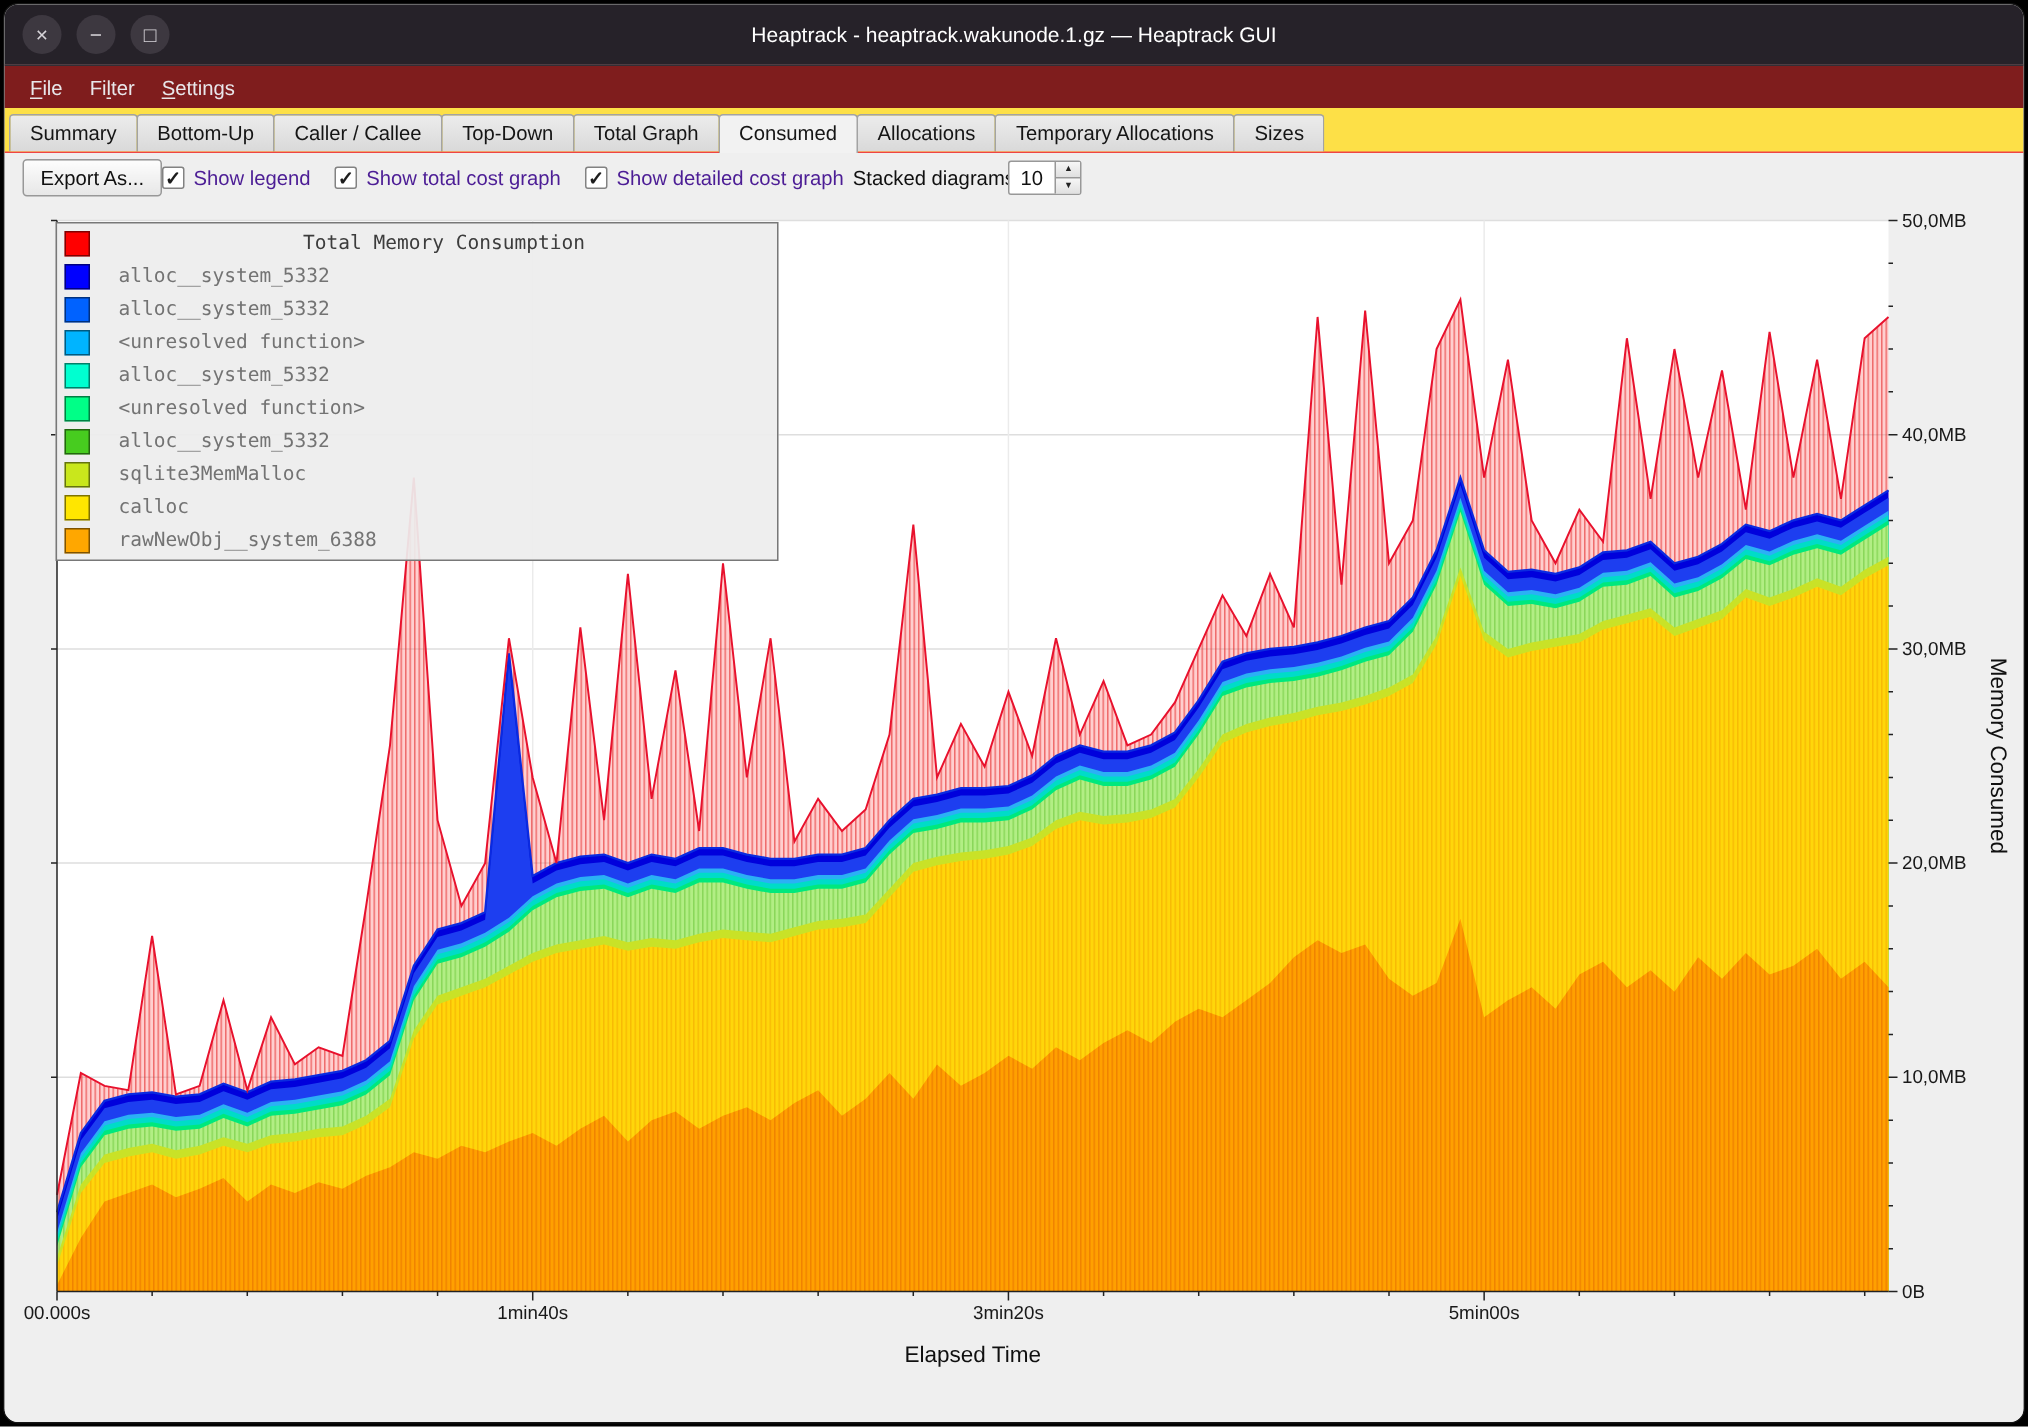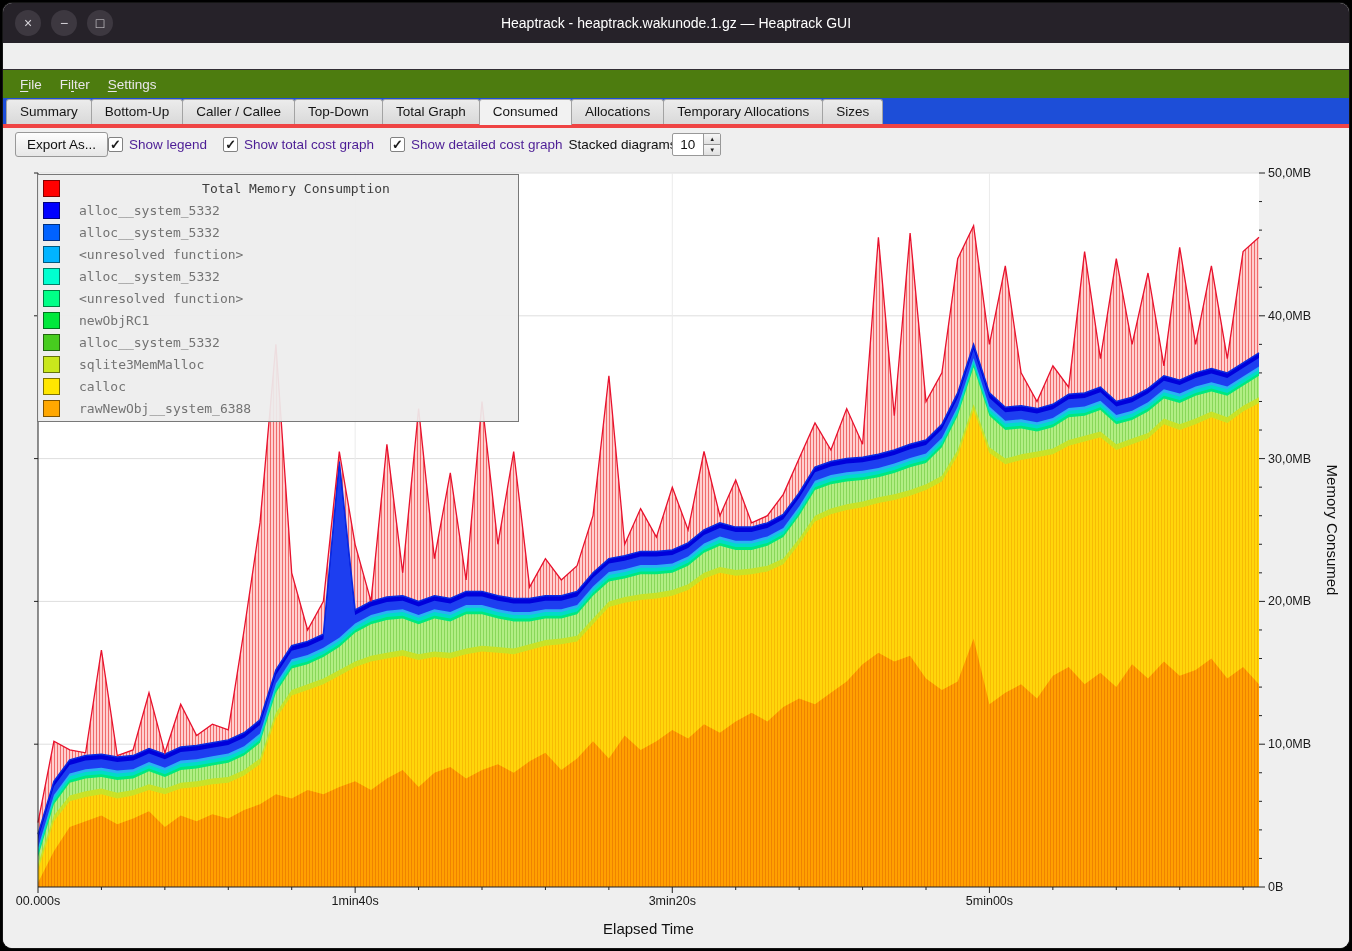--- a/index.html
+++ b/index.html
@@ -7,26 +7,26 @@
        font-family:"Liberation Sans",sans-serif;-webkit-font-smoothing:antialiased;}
   .window{position:absolute;left:3px;top:3px;width:1346px;height:945px;border-radius:9px;
           overflow:hidden;background:#efefef;box-shadow:0 0 0 1px #151515;}
   
   .titlebar{height:40px;background:#262229;display:flex;align-items:center;position:relative;}
   .win-controls{display:flex;gap:10px;padding-left:12px;z-index:2;}
   .win-btn{width:26px;height:26px;border-radius:50%;background:#3d3840;color:#d7d4d9;
            display:flex;align-items:center;justify-content:center;font-size:14px;line-height:1;cursor:default;}
   .title{position:absolute;left:0;right:0;text-align:center;color:#ffffff;font-weight:normal;font-size:14px;}
   
-  .menubar{height:28px;background:#4d7c0f;border-top:1px solid #322e35;display:flex;align-items:center;padding-left:8px;margin-top:26px;}
+  .menubar{height:28px;background:#7f1d1d;border-top:1px solid #322e35;display:flex;align-items:center;padding-left:8px;}
   .menu-item{color:#e9e7ea;font-size:13.5px;padding:4px 9px;}
   .menu-item u{text-decoration:underline;text-underline-offset:2px;}
   
-  .tabbar{display:flex;align-items:flex-end;background:#1d4ed8;padding:5px 0 0 3px;
-          border-bottom:4px solid #ef4444;height:30px;box-sizing:border-box;}
+  .tabbar{display:flex;align-items:flex-end;background:#fde047;padding:5px 0 0 3px;
+          border-bottom:1px solid #ef4444;height:30px;box-sizing:border-box;}
   .tab{font-size:13.5px;color:#151515;padding:4px 13px 5px;border:1px solid #a3a3a3;border-bottom:none;
        background:linear-gradient(#ececec,#d9d9d9);margin-right:-1px;border-radius:3px 3px 0 0;position:relative;}
   .tab.active{background:#f2f2f2;margin-bottom:-1px;padding-bottom:6px;z-index:2;}
   
   .toolbar{height:33px;display:flex;align-items:center;padding:0 12px;background:#efefef;}
   .btn{background:linear-gradient(#fdfdfd,#e7e7e7);border:1px solid #989898;border-radius:3px;
        padding:4px 11px;font-size:13.5px;color:#101010;}
   .cb-wrap{display:flex;align-items:center;gap:6px;}
   .cb-box{width:15px;height:15px;background:#fff;border:1px solid #828282;border-radius:2px;
           font-size:13px;line-height:14px;text-align:center;color:#1d1d1d;font-weight:bold;box-sizing:border-box;}
@@ -232,24 +232,20 @@
         </div>
         <div class="legend-row">
           <span class="legend-swatch" style="background: rgb(0, 255, 208);"></span>
           <span class="legend-label">alloc__system_5332</span>
         </div>
         <div class="legend-row">
           <span class="legend-swatch" style="background: rgb(0, 255, 135);"></span>
           <span class="legend-label">&lt;unresolved function&gt;</span>
         </div>
         <div class="legend-row">
-          <span class="legend-swatch" style="background: rgb(0, 232, 60);"></span>
-          <span class="legend-label">newObjRC1</span>
-        </div>
-        <div class="legend-row">
           <span class="legend-swatch" style="background: rgb(71, 204, 31);"></span>
           <span class="legend-label">alloc__system_5332</span>
         </div>
         <div class="legend-row">
           <span class="legend-swatch" style="background: rgb(201, 231, 28);"></span>
           <span class="legend-label">sqlite3MemMalloc</span>
         </div>
         <div class="legend-row">
           <span class="legend-swatch" style="background: rgb(255, 230, 0);"></span>
           <span class="legend-label">calloc</span>

